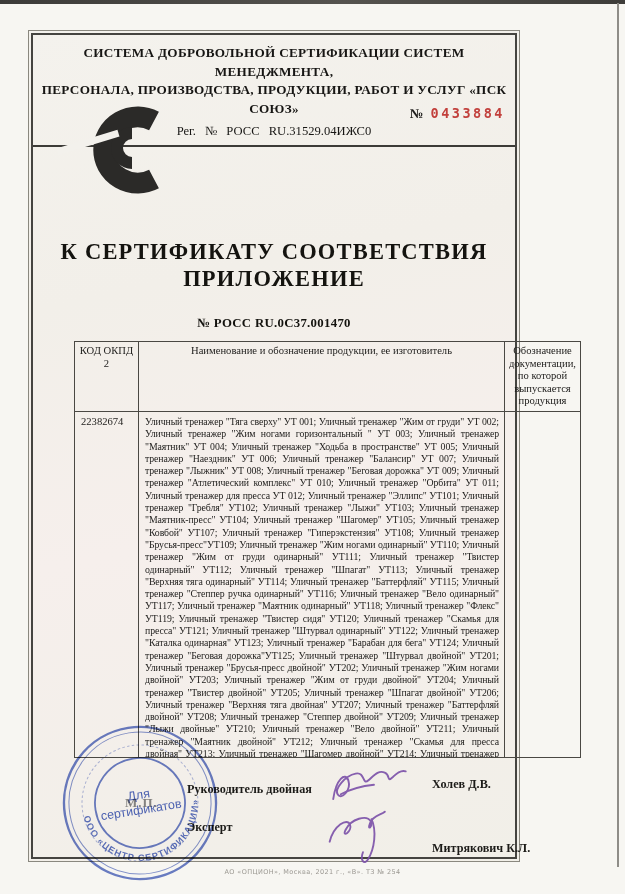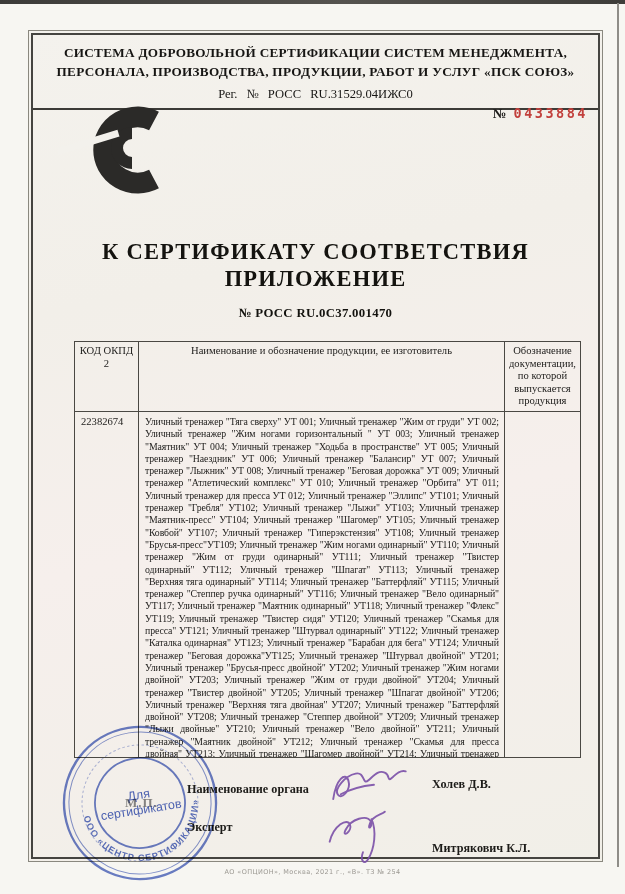--- a/index.html
+++ b/index.html
@@ -8,21 +8,21 @@
     font-family:"Liberation Serif", serif;
     background:#f7f6f2;
     position:relative;
     overflow:hidden;
     color:#1f1e1c;
   }
   .scan-top-edge { position:absolute; left:0; top:0; width:625px; height:4px; background:linear-gradient(90deg,#3c3b39,#55534f 55%,#3e3d3a); }
   .scan-right-edge { position:absolute; left:617px; top:3px; width:2px; height:864px; background:#8f8d88; }
 
   .page {
-    position:absolute; left:28px; top:30px; width:575px; height:832px;
+    position:absolute; left:28px; top:30px; width:492px; height:832px;
     border:1px solid #8a887f;
     background:linear-gradient(168deg,#f4f2ed 0%,#f2efe9 30%,#f6efec 58%,#f1efe8 100%);
   }
   .inner {
     position:absolute; inset:2px;
     border:2px solid #454440;
     overflow:visible;
   }
 
   
@@ -32,21 +32,21 @@
 
   
   .logo { position:absolute; left:25px; top:64px; width:142px; height:102px; }
   .serial { position:absolute; top:70px; right:10px; font-size:13.5px; white-space:nowrap;text-align:center; }
   .serial .no { font-weight:bold; color:#1d1c1a; margin-right:7px; }
   .serial .digits { font-family:"DejaVu Sans Mono", monospace; font-weight:bold; letter-spacing:2.5px; }
 
   
   .title { position:absolute; top:203px; left:0; width:100%; text-align:center; }
   .title-line { font-weight:bold; font-size:22.5px; letter-spacing:1.2px; line-height:27px; color:#14130f; }
-  .cert-no { font-weight:bold; font-size:12.8px; margin-top:14px; letter-spacing:.3px; color:#14130f; }
+  .cert-no { font-weight:bold; font-size:12.8px; margin-top:24px; letter-spacing:.3px; color:#14130f; }
 
   
   table.products {
     position:absolute; left:41px; top:306px; width:506px;
     border-collapse:collapse; table-layout:fixed;
   }
   table.products td {
     border:1px solid #4a4843; vertical-align:top;
     font-size:10.6px; line-height:12.6px; color:#232220;
   }
@@ -121,21 +121,21 @@
         <tr class="tb">
           <td class="c1 cell-code">22382674</td>
           <td class="c2">
             <div class="cell-products">Уличный тренажер "Тяга сверху" УТ 001; Уличный тренажер "Жим от груди" УТ 002; Уличный тренажер "Жим ногами горизонтальный " УТ 003; Уличный тренажер "Маятник" УТ 004; Уличный тренажер "Ходьба в пространстве" УТ 005; Уличный тренажер "Наездник" УТ 006; Уличный тренажер "Балансир" УТ 007; Уличный тренажер "Лыжник" УТ 008; Уличный тренажер "Беговая дорожка" УТ 009; Уличный тренажер "Атлетический комплекс" УТ 010; Уличный тренажер "Орбита" УТ 011; Уличный тренажер для пресса УТ 012; Уличный тренажер "Эллипс" УТ101; Уличный тренажер "Гребля" УТ102; Уличный тренажер "Лыжи" УТ103; Уличный тренажер "Маятник-пресс" УТ104; Уличный тренажер "Шагомер" УТ105; Уличный тренажер "Ковбой" УТ107; Уличный тренажер "Гиперэкстензия" УТ108; Уличный тренажер "Брусья-пресс"УТ109; Уличный тренажер "Жим ногами одинарный" УТ110; Уличный тренажер "Жим от груди одинарный" УТ111; Уличный тренажер "Твистер одинарный" УТ112; Уличный тренажер "Шпагат" УТ113; Уличный тренажер "Верхняя тяга одинарный" УТ114; Уличный тренажер "Баттерфляй" УТ115; Уличный тренажер "Степпер ручка одинарный" УТ116; Уличный тренажер "Вело одинарный" УТ117; Уличный тренажер "Маятник одинарный" УТ118; Уличный тренажер "Флекс" УТ119; Уличный тренажер "Твистер сидя" УТ120; Уличный тренажер "Скамья для пресса" УТ121; Уличный тренажер "Штурвал одинарный" УТ122; Уличный тренажер "Каталка одинарная" УТ123; Уличный тренажер "Барабан для бега" УТ124; Уличный тренажер "Беговая дорожка"УТ125; Уличный тренажер "Штурвал двойной" УТ201; Уличный тренажер "Брусья-пресс двойной" УТ202; Уличный тренажер "Жим ногами двойной" УТ203; Уличный тренажер "Жим от груди двойной" УТ204; Уличный тренажер "Твистер двойной" УТ205; Уличный тренажер "Шпагат двойной" УТ206; Уличный тренажер "Верхняя тяга двойная" УТ207; Уличный тренажер "Баттерфляй двойной" УТ208; Уличный тренажер "Степпер двойной" УТ209; Уличный тренажер "Лыжи двойные" УТ210; Уличный тренажер "Вело двойной" УТ211; Уличный тренажер "Маятник двойной" УТ212; Уличный тренажер "Скамья для пресса двойная" УТ213; Уличный тренажер "Шагомер двойной" УТ214; Уличный тренажер "Каталка двойная" УТ215; Уличный тренажер "Твистер сидя двойной" УТ216; Уличный тренажер "Турник разнохватовый двойной" УТ217; Уличный тренажер "Штурвал Пресс Супер</div>
           </td>
           <td class="c3"></td>
         </tr>
       </tbody>
     </table>
 
-    <div class="sig-label role-1">Наименование органа</div>
+    <div class="sig-label role-1">Руководитель двойная</div>
     <div class="sig-name name-1">Холев Д.В.</div>
     <div class="sig-label role-2">Эксперт</div>
     <div class="sig-name name-2">Митрякович К.Л.</div>
 
     <svg class="autograph" viewBox="0 0 120 106" aria-hidden="true">
       <g fill="none" stroke="#7a4fa8" stroke-width="1.9" stroke-linecap="round" opacity=".9">
         <path d="M22,34 C27,14 37,8 39,17 C41,27 30,36 27,30 C24,24 36,12 47,11 C57,10 52,24 59,19 C66,14 70,10 76,13 C82,16 76,24 84,18 C89,14 93,12 97,14"></path>
         <path d="M30,30 C40,26 54,24 64,24"></path>
         <path d="M14,76 C20,60 34,54 36,61 C38,68 26,74 31,66 C38,55 54,53 57,60 C59,65 52,70 56,62 C60,54 68,55 72,52"></path>
         <path d="M58,58 C62,70 58,88 50,98 C46,103 42,98 46,90"></path>

